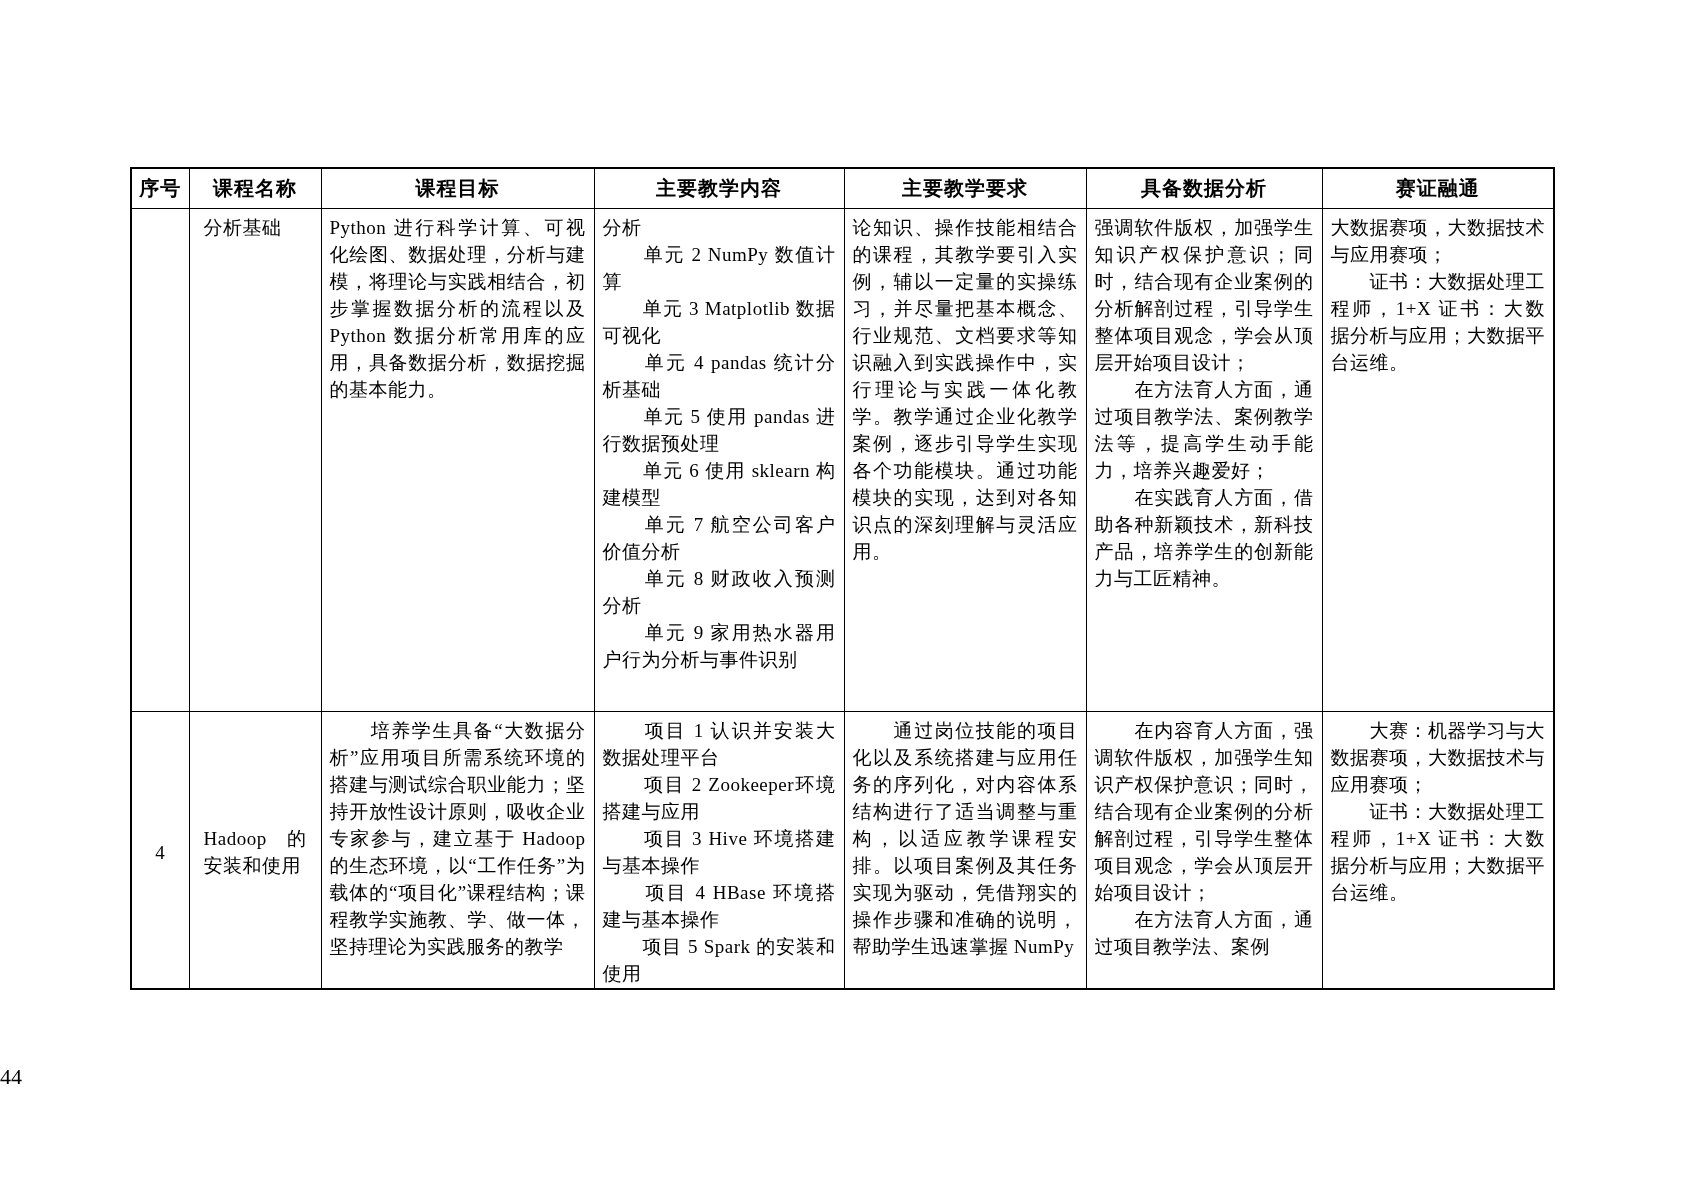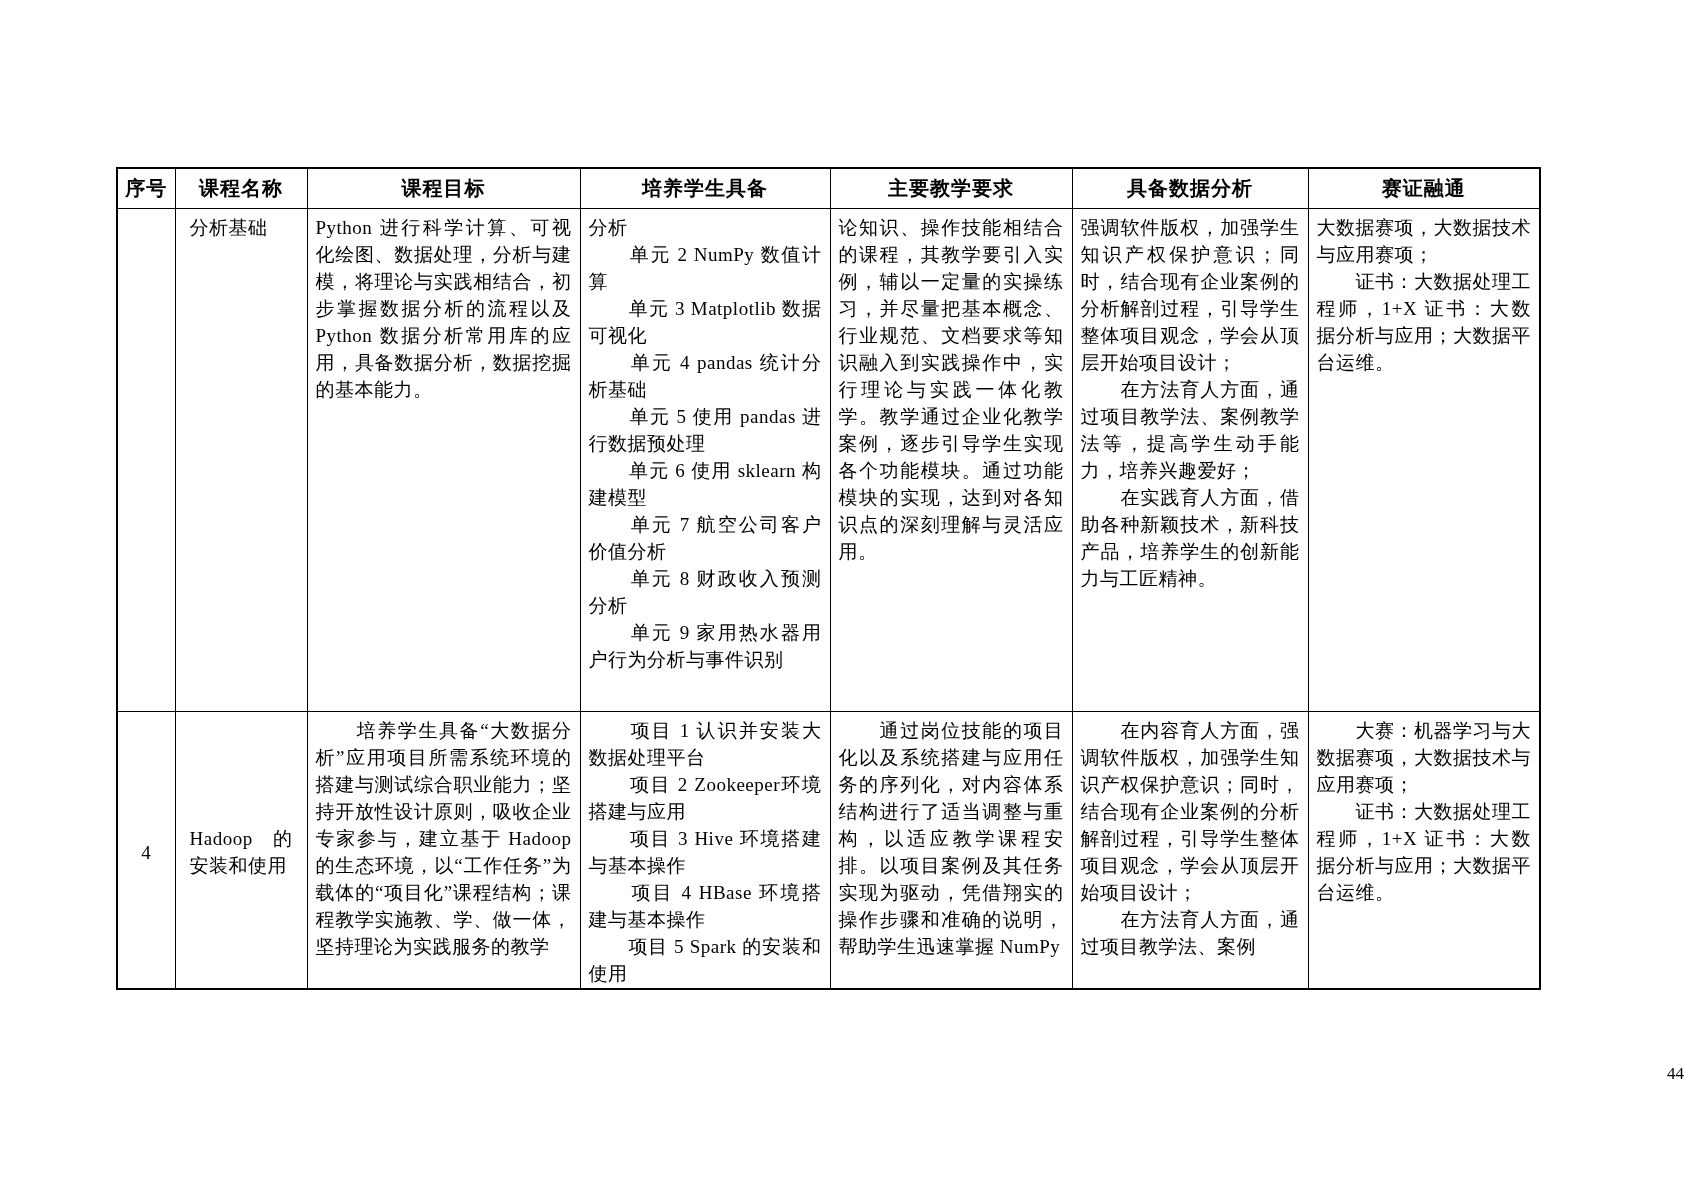--- a/index.html
+++ b/index.html
@@ -9,21 +9,21 @@
   }
   body {
     position: relative;
     width: 1684px;
     height: 1191px;
     font-family: "Liberation Serif", "DejaVu Serif", serif;
     color: #000;
   }
   table.course-table {
     position: absolute;
-    left: 116px;
+    left: 130px;
     top: 167px;
     width: 1423px;
     border-collapse: collapse;
     table-layout: fixed;
     border: 2px solid #000;
   }
   .course-table th, .course-table td {
     border: 1.5px solid #000;
     overflow: hidden;
   }
@@ -56,22 +56,22 @@
   td.name {
     padding-left: 14px;
     padding-right: 14px;
   }
   td.vmid { vertical-align: middle; }
   .pageno {
     position: absolute;
     left: 0;
     top: 1064px;
     width: 100%;
-    text-align: right;
-    font-size: 17px;
+    text-align: left;
+    font-size: 22px;
     color: #000;
   }
 </style>
 </head>
 <body>
 
 <table class="course-table">
   <colgroup>
     <col style="width:58px">
     <col style="width:132px">
@@ -79,21 +79,21 @@
     <col style="width:250px">
     <col style="width:242px">
     <col style="width:236px">
     <col style="width:232px">
   </colgroup>
   <thead>
     <tr class="hdr">
       <th>序号</th>
       <th>课程名称</th>
       <th>课程目标</th>
-      <th>培养学生具备</th>
+      <th>主要教学内容</th>
       <th>主要教学要求</th>
       <th>具备数据分析</th>
       <th>赛证融通</th>
     </tr>
   </thead>
   <tbody>
     <tr class="r1">
       <td class="seq"></td>
       <td class="name">分析基础</td>
       <td>Python 进行科学计算、可视化绘图、数据处理，分析与建模，将理论与实践相结合，初步掌握数据分析的流程以及 Python 数据分析常用库的应用，具备数据分析，数据挖掘的基本能力。</td>

